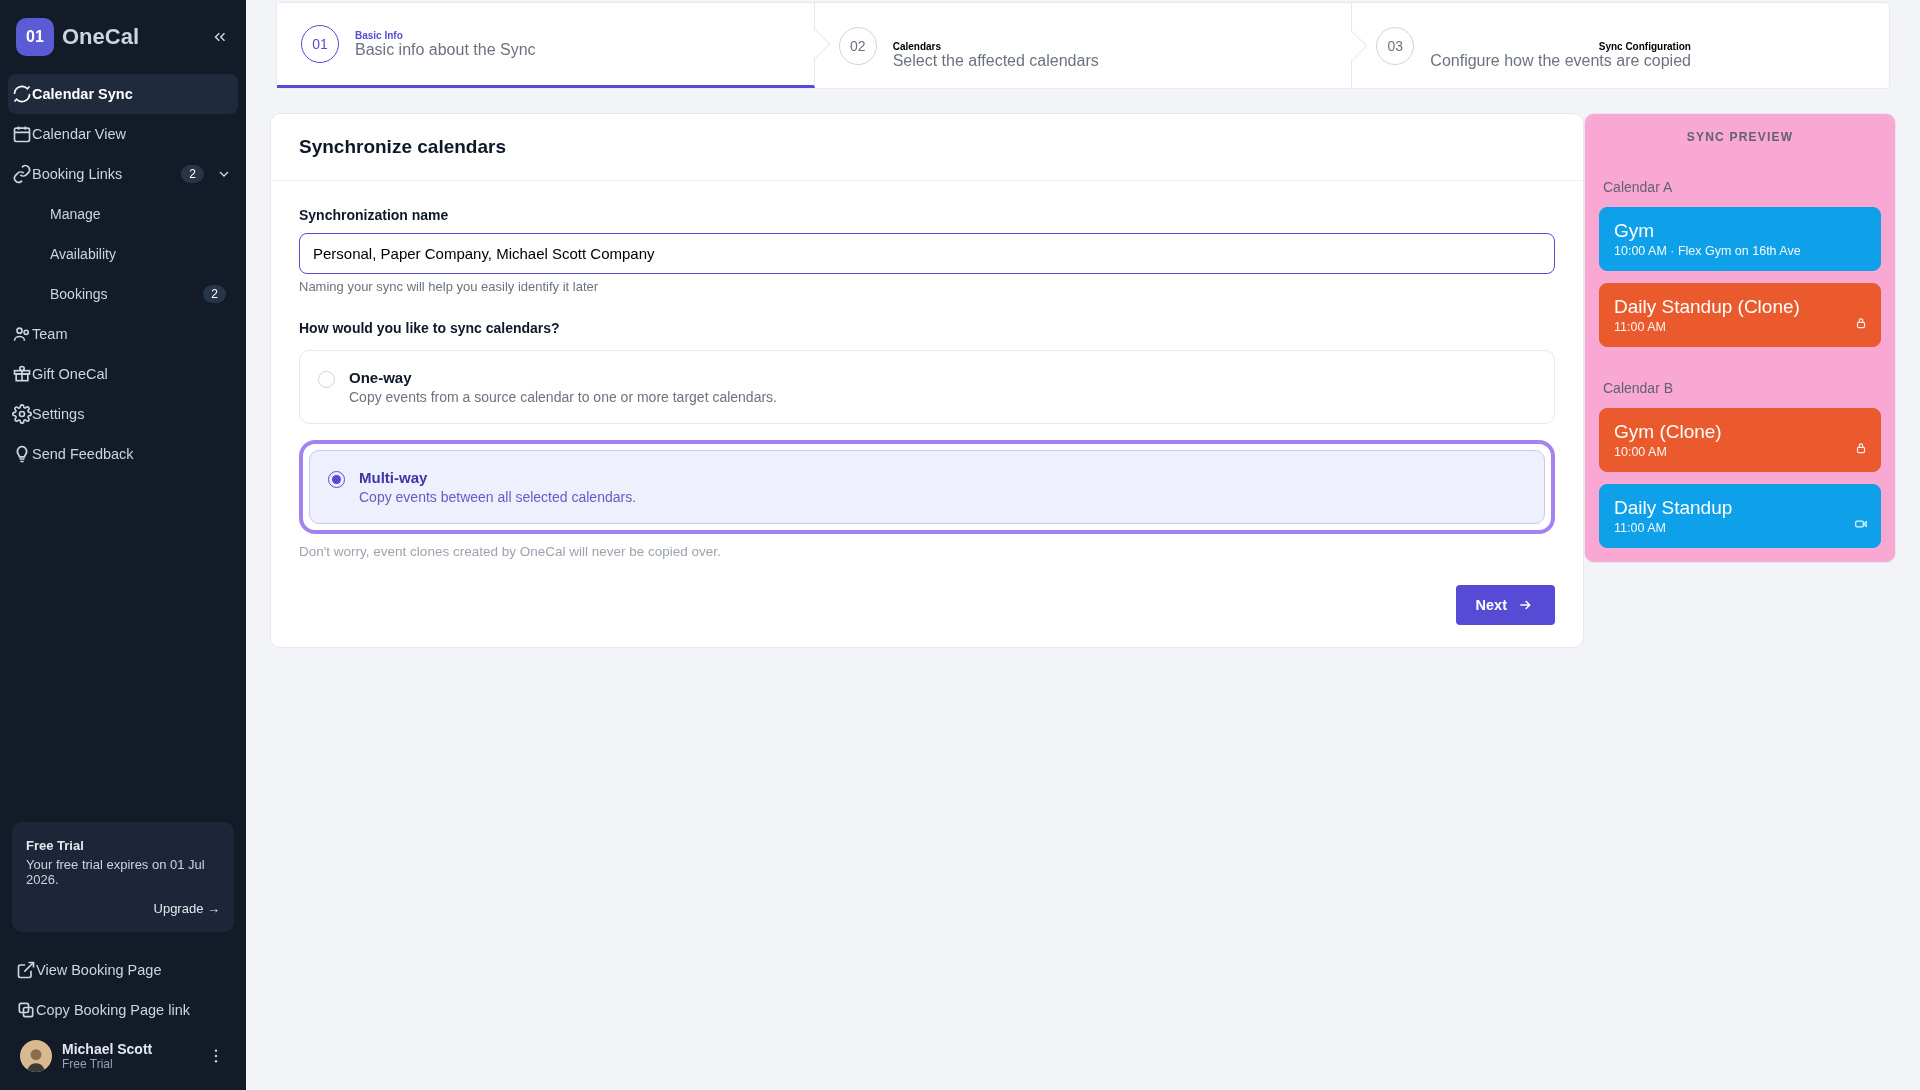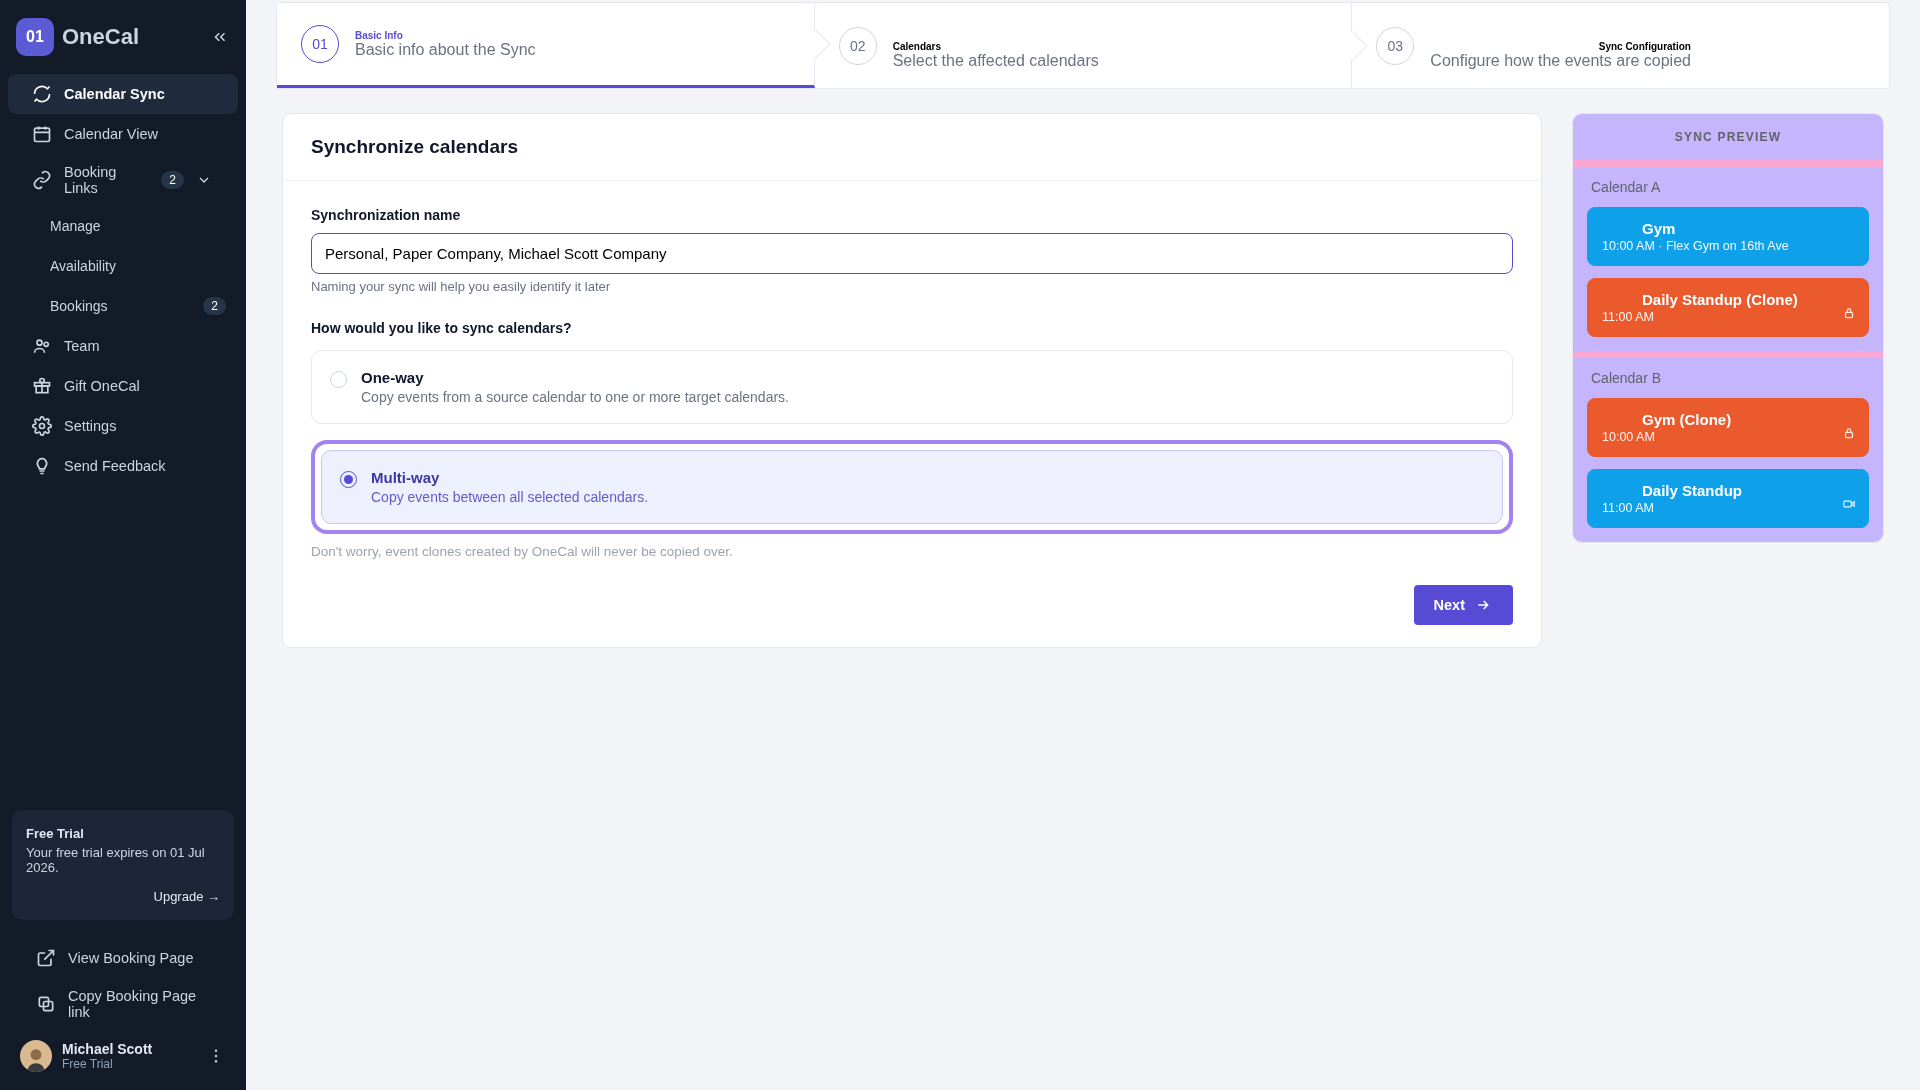--- a/index.html
+++ b/index.html
@@ -6,21 +6,21 @@
   html, body { height: 100%; font-family: -apple-system, BlinkMacSystemFont, 'Segoe UI', sans-serif; }
   body { display: flex; background: #f3f4f8; color: #0f172a; }
 
   
   .sidebar { width: 246px; background: #131a28; color: #e2e8f0; display: flex; flex-direction: column; padding: 18px 8px 14px; }
   .sb-head { display: flex; align-items: center; justify-content: space-between; padding: 0 8px 18px; }
   .logo { display: flex; align-items: center; gap: 8px; font-size: 22px; font-weight: 600; color: #cbd5e1; }
   .logo-badge { width: 38px; height: 38px; border-radius: 10px; background: #5b5bd6; display: flex; align-items: center; justify-content: center; font-weight: 700; color: #fff; font-size: 16px; }
   .collapse-icon { color: #cbd5e1; }
 
-  .nav-item { display: flex; align-items: center; gap: 12px; padding: 10px 24px; border-radius: 8px; font-size: 14.5px; color: #cbd5e1; cursor: pointer; }
+  .nav-item { display: flex; align-items: center; gap: 0; padding: 10px 4px; border-radius: 8px; font-size: 14.5px; color: #cbd5e1; cursor: pointer; }
   .nav-item.active { background: #1f2a3d; color: #fff; font-weight: 600; }
   .nav-sub { padding-left: 42px; font-size: 14px; display: flex; align-items: center; justify-content: space-between; height: 40px; color: #cbd5e1; cursor: pointer; padding-right: 12px;}
   .badge { background: #273549; color: #fff; border-radius: 999px; padding: 2px 8px; font-size: 12px; min-width: 20px; text-align: center;}
   .nav-item .right { margin-left: auto; display: flex; align-items:center; gap:10px;}
   .icon { width: 20px; height: 20px; flex: 0 0 20px; display:inline-flex; align-items:center; justify-content:center;}
 
   .sb-bottom { margin-top: auto; padding: 0 4px; }
   .trial-card { background: #1c2638; border-radius: 10px; padding: 16px 14px; margin-bottom: 18px; font-size: 13px; color: #cbd5e1; }
   .trial-card .t-title { font-weight: 600; color:#e2e8f0; margin-bottom:4px;}
   .trial-card .upgrade { text-align: right; margin-top: 14px; color: #e2e8f0; }
@@ -40,21 +40,21 @@
   .step.active{ border-bottom:3px solid #574bd6; background:#fff;}
   .step-num { width:38px; height:38px; border-radius:999px; display:flex; align-items:center; justify-content:center; font-size:14px; font-weight:500; }
   .step.active .step-num{ border:1.5px solid #574bd6; color:#574bd6; }
   .step:not(.active) .step-num{ border:1.5px solid #d1d5db; color:#6b7280;}
   .step-labels .st-title{ font-size:10px; font-weight:600; }
   .step.active .st-title{ color:#574bd6;}
   .step:not(.active) .st-title{ color:#000000;margin-top:20px;}
   .step-labels .st-sub{ font-size:16px; color:#6b7280;}
   .step:not(:last-child)::after{ content:""; position:absolute; right:-12px; top:50%; width:20px; height:20px; border-top:1px solid #e7e8ef; border-right:1px solid #e7e8ef; transform: translateY(-50%) rotate(45deg); background:#fff;}
 
-  .content { display:flex; gap:30px; padding: 24px 36px; align-items:flex-start; }
+  .content { display:flex; padding: 24px 24px; align-items:flex-start; }
 
   .card { background:#fff; border:1px solid #e7e8ef; border-radius:10px; flex:1; }
   .card-header{ padding:22px 28px; border-bottom:1px solid #eef0f5;}
   .card-header h2{ font-size:19px; font-weight:700;}
   .card-body{ padding: 26px 28px; }
   .form-label{ font-size:14px; font-weight:600; margin-bottom:10px; display:block;}
   .text-input{ width:100%; padding:11px 13px; border:1.5px solid #574bd6; border-radius:8px; font-size:15px; outline:none; background:#fff;}
   .help{ font-size:13px; color:#6b7280; margin-top:5px;}
   .section-q{ font-size:14px; font-weight:600; margin:26px 0 14px;}
 
@@ -66,29 +66,29 @@
   .radio-box .r-desc{ font-size:14px; color:#6b7280; margin-top:3px;}
   .radio-box.selected .r-title{ color:#3c36a8;}
   .radio-box.selected .r-desc{ color:#635cc7;}
   .radio-box.selected{ background:#eef0fe; border-color:#c9c8f0;}
   .highlight-frame{ border:4px solid #a482f1; border-radius:16px; padding:6px; margin-top:16px;}
   .note{ font-size:13.5px; color:#9ca3af; margin-top:10px;}
   .btn-row{ display:flex; justify-content:flex-end; padding: 0 28px 22px;}
   .btn-primary{ background:#574bd6; color:#fff; border:none; border-radius:4px; padding:10px 20px; font-size:14.5px; font-weight:600; display:flex; align-items:center; gap:8px; cursor:pointer;}
 
   
-  .preview{ width:312px; background:#c4b5fd; border:1px solid #e7e8ef; border-radius:10px; }
+  .preview{ width:312px; background:#f9a8d4; border:1px solid #e7e8ef; border-radius:10px; }
   .preview-title{ text-align:center; font-size:12px; letter-spacing:1.2px; font-weight:700; color:#61636b; padding:16px;}
   .cal-sec{ border-top:7px solid #f9a8d4; }
   .cal-label{ font-size:14px; color:#61636b; padding:12px 18px; font-weight:500;}
   .events{ padding: 0 14px 14px; display:flex; flex-direction:column; gap:12px;}
   .event{ border-radius:8px; padding:12px 14px; color:#fff; position:relative;}
   .event.blue{ background:#0ea0e9; border:1px solid #0ea0e9;}
   .event.orange{ background:#ea5a2d; border:1px solid #ea5a2d;}
-  .event .e-title{ font-size:15px; font-weight:700;margin-left:40px;}
+  .event .e-title{ font-size:19px; font-weight:400;}
   .event .e-sub{ font-size:12.5px; opacity:.95; margin-top:2px;}
   .event .e-icon{ position:absolute; right:12px; bottom:12px; opacity:.9;}
 </style>
 </head>
 <body>
 
 <aside class="sidebar">
   <div class="sb-head">
     <div class="logo">
       <span class="logo-badge">01</span>

